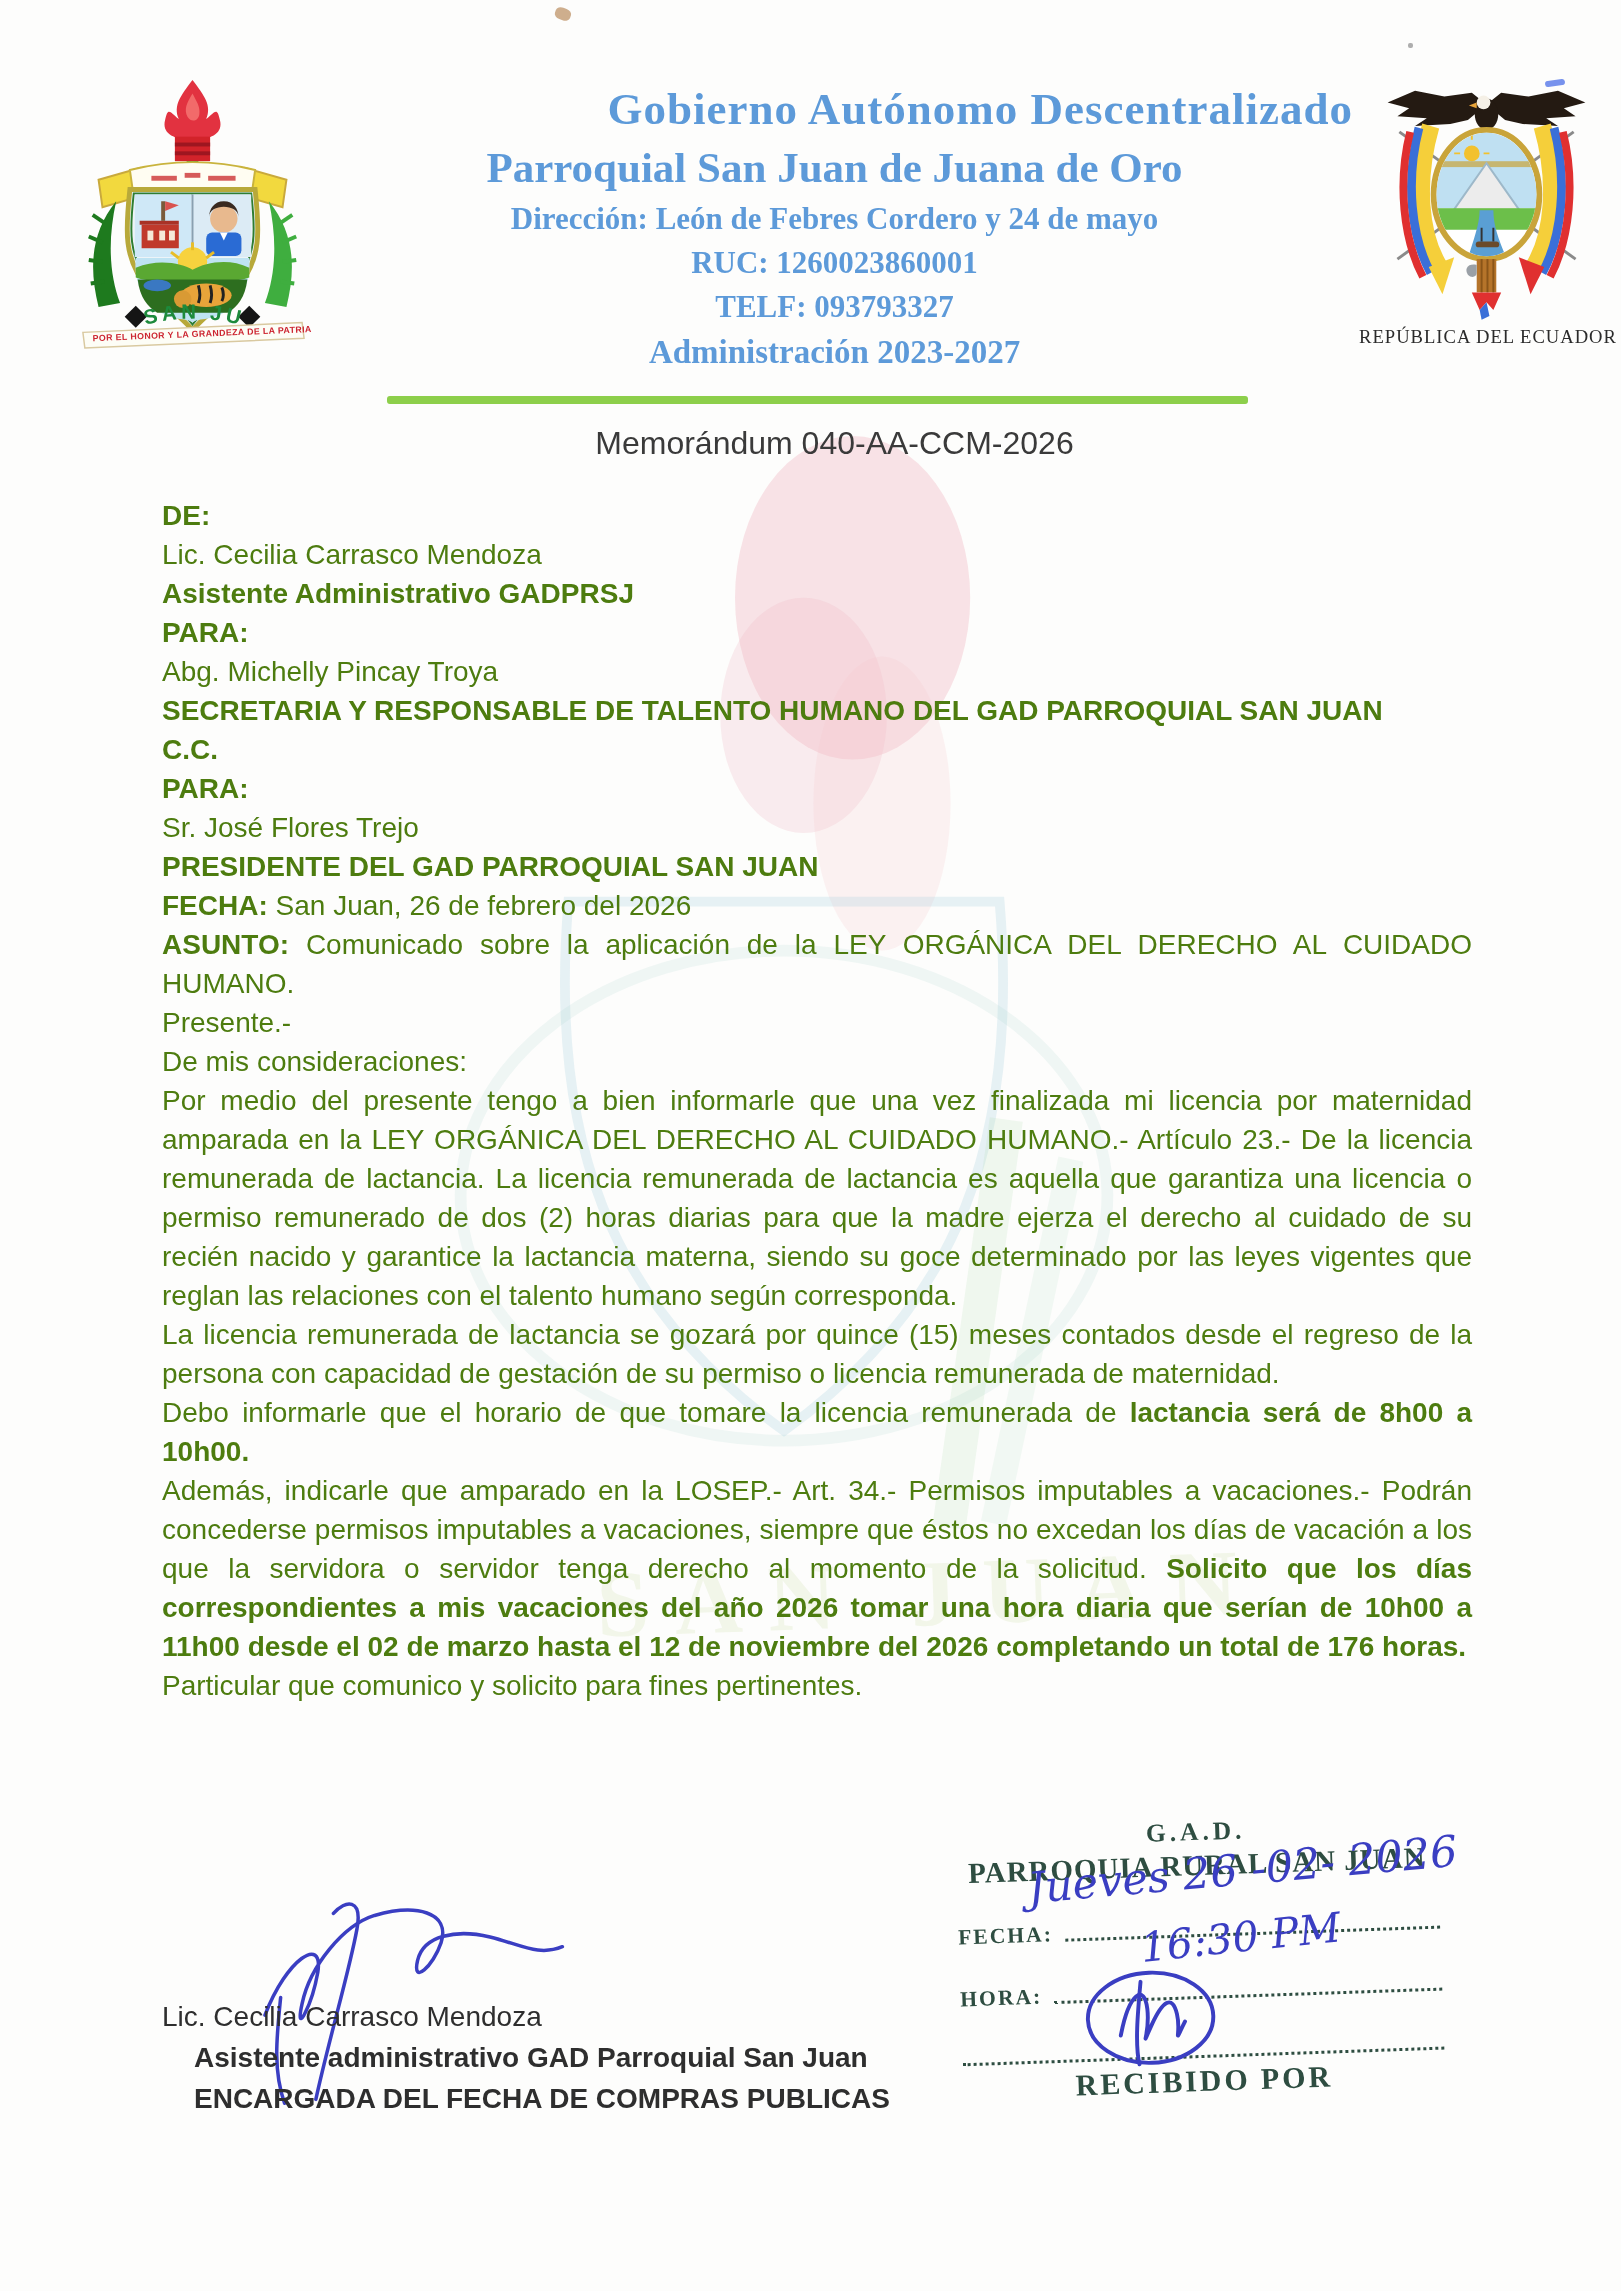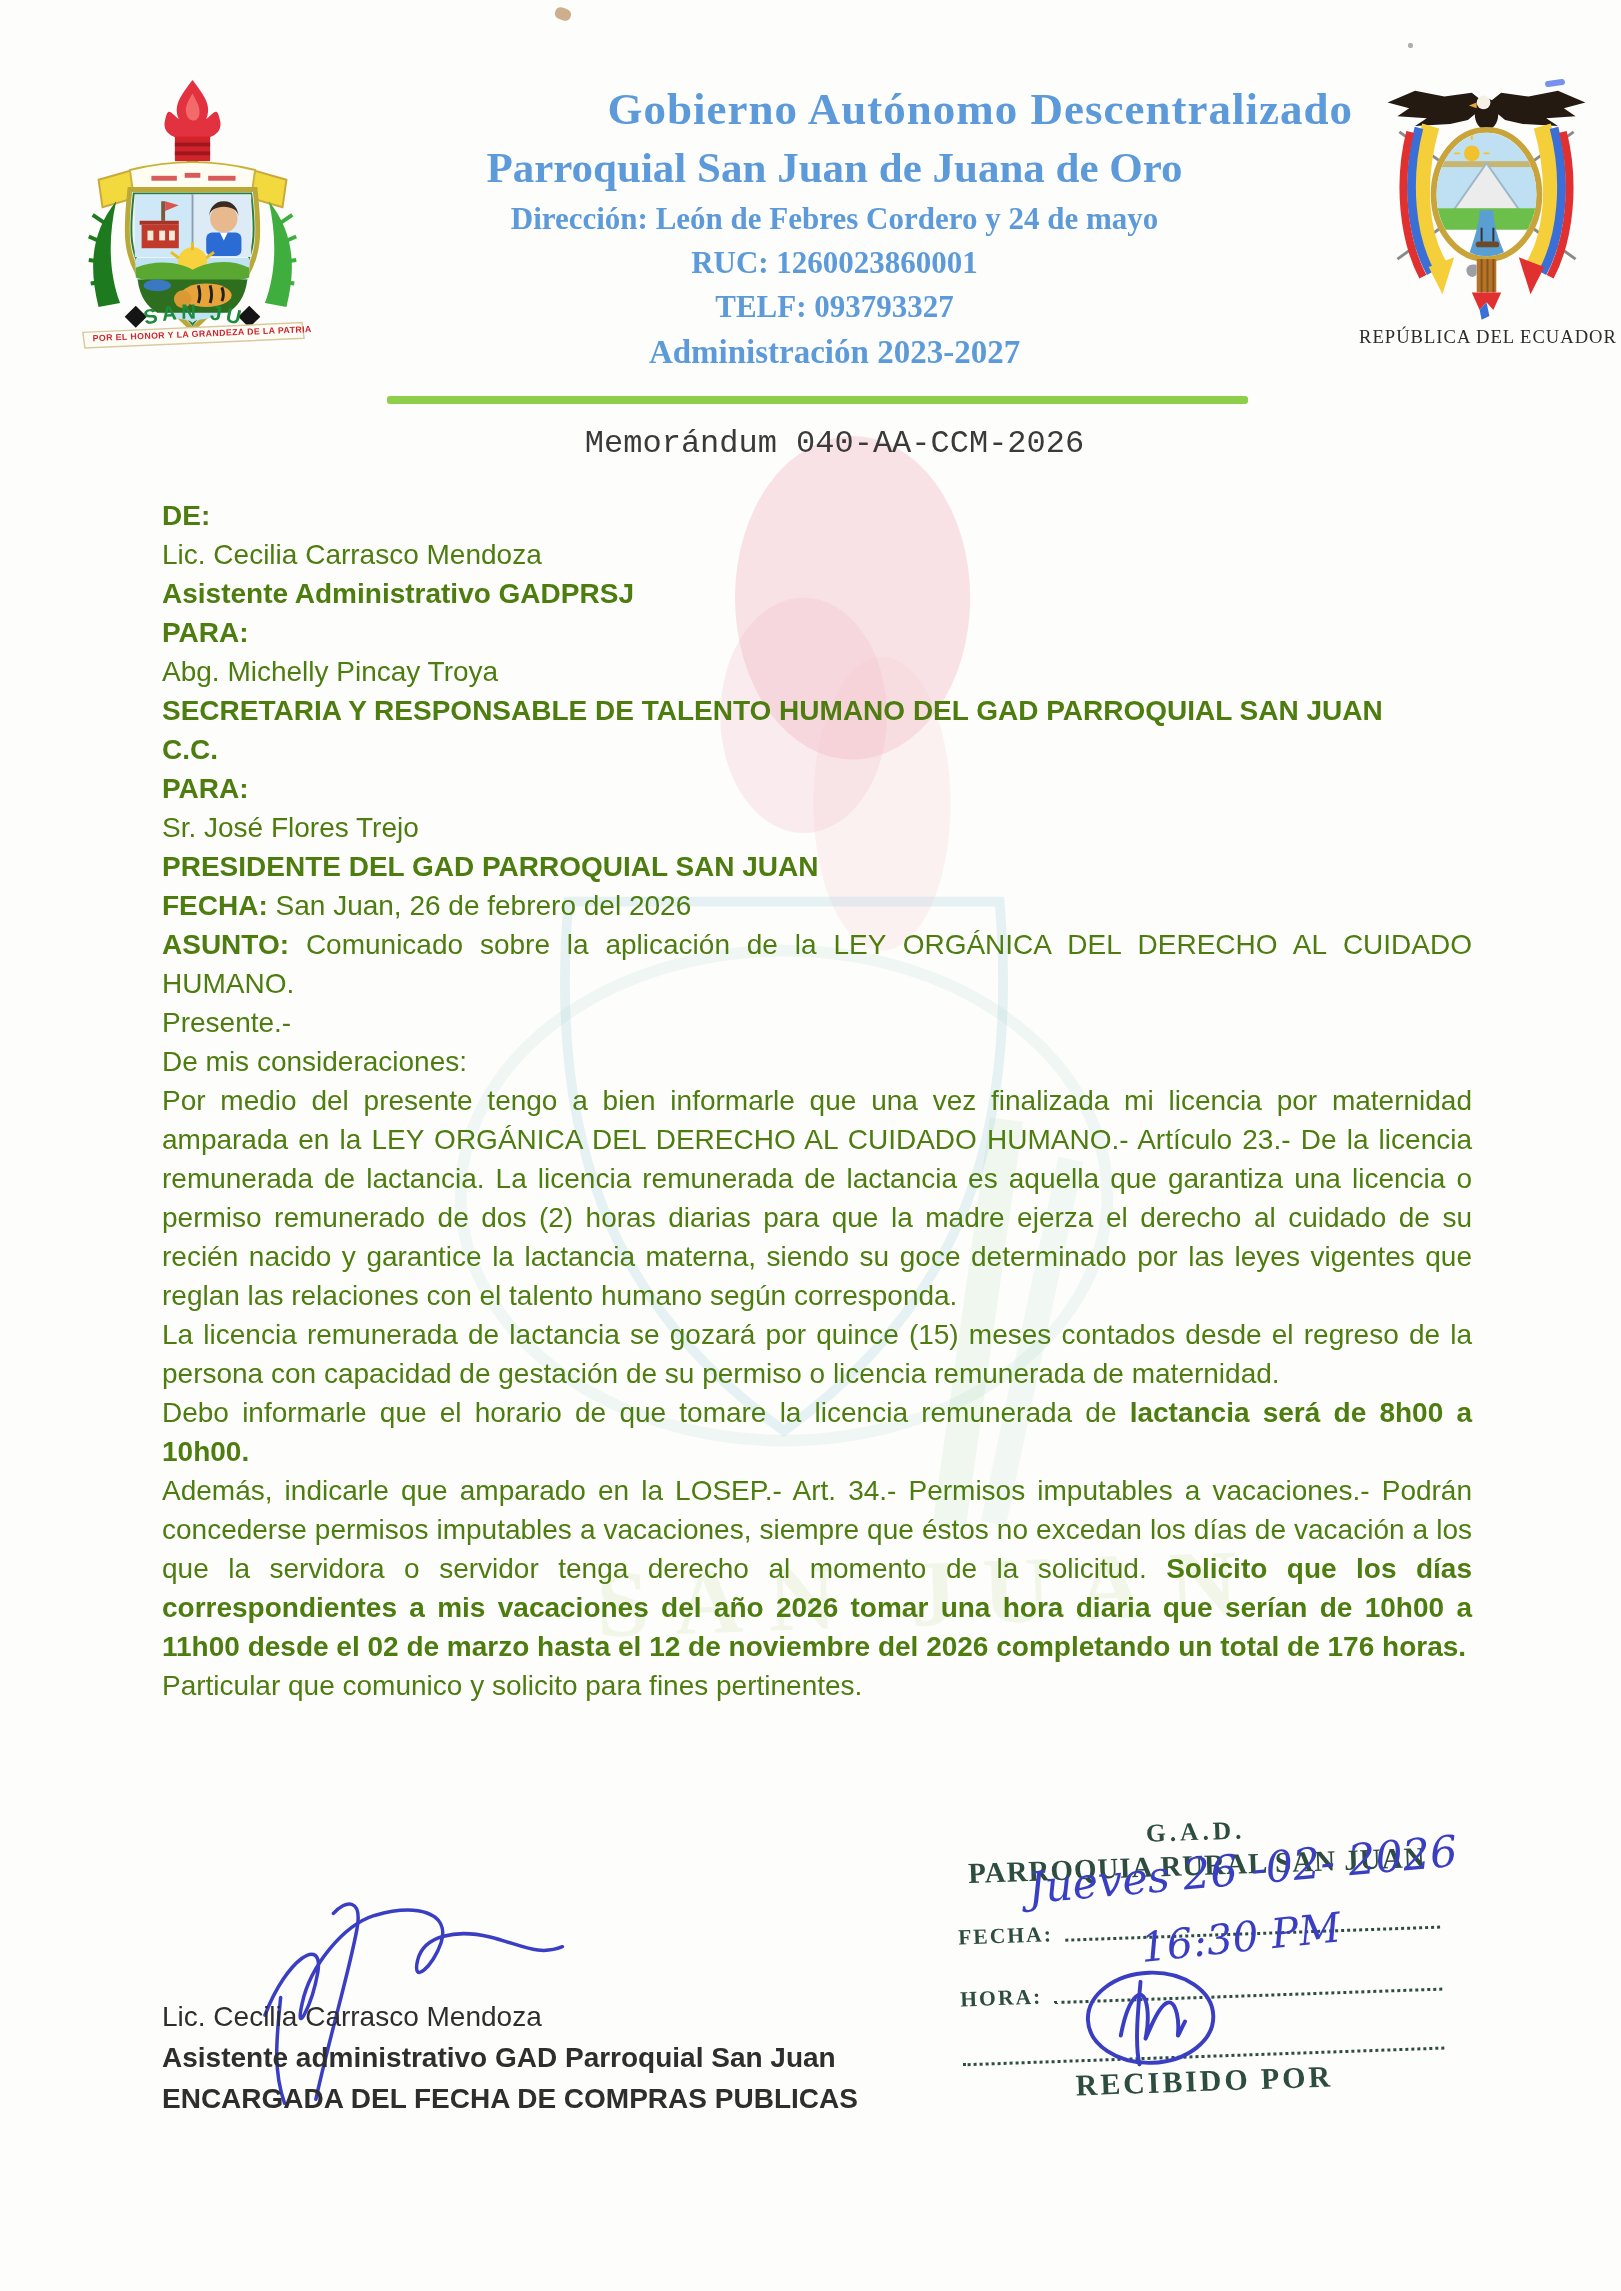--- a/index.html
+++ b/index.html
@@ -20,21 +20,21 @@
   .hdr .l3 { font-size:31px; line-height:45px; }
   .hdr .l4 { font-size:31px; line-height:44px; }
   .hdr .l5 { font-size:31px; line-height:44px; }
   .hdr .l6 { font-size:33px; line-height:47px; }
   .green-rule {
     position:absolute; left:387px; top:396px; width:861px; height:7.8px;
     background:#8dcf4b; border-radius:2.9px;
   }
   .memo-ref {
     position:absolute; left:316px; top:425px; width:1037px;
-    text-align:center; font-size:32px; color:#3a3a3a;font-family:Liberation Mono, monospace;
+    text-align:center; font-size:32px; color:#3a3a3a;
   }
   .seal { position:absolute; }
   .seal-caption {
     position:absolute; left:1341px; top:326px; width:294px; text-align:center;
     font-family:"Liberation Serif", serif; font-size:18.6px; letter-spacing:1px; color:#2b2b2b;
   }
 
   
   .watermark { position:absolute; left:392px; top:392px; pointer-events:none; }
 
@@ -47,21 +47,21 @@
   .b { font-weight:bold; }
   .just { text-align:justify; }
   .salutation { margin-top:27.4px; }
   .p1 { margin-top:29px; }
   .closing { margin-top:76px; }
 
   
   .sig-block {
     position:absolute; left:162px; top:1996px; font-size:28px; line-height:41px;
   }
-  .sig-block .role { font-weight:bold; font-size:28px; }
+  .sig-block .role { font-weight:bold; font-size:28px;margin-left:32px; }
   .sig-scribble { position:absolute; left:208px; top:1890px; }
 
   
   .stamp {
     position:absolute; left:959px; top:1817px; width:482px; height:280px;
     color:#2e4d41; font-family:"Liberation Serif", serif;
     transform:rotate(-2deg);
   }
   .stamp-org1 { text-align:center; font-size:25.5px; font-weight:bold; letter-spacing:3.9px; }
   .stamp-org2 { text-align:center; font-size:29px; font-weight:bold; letter-spacing:1px; white-space:nowrap; margin-top:2px; }

